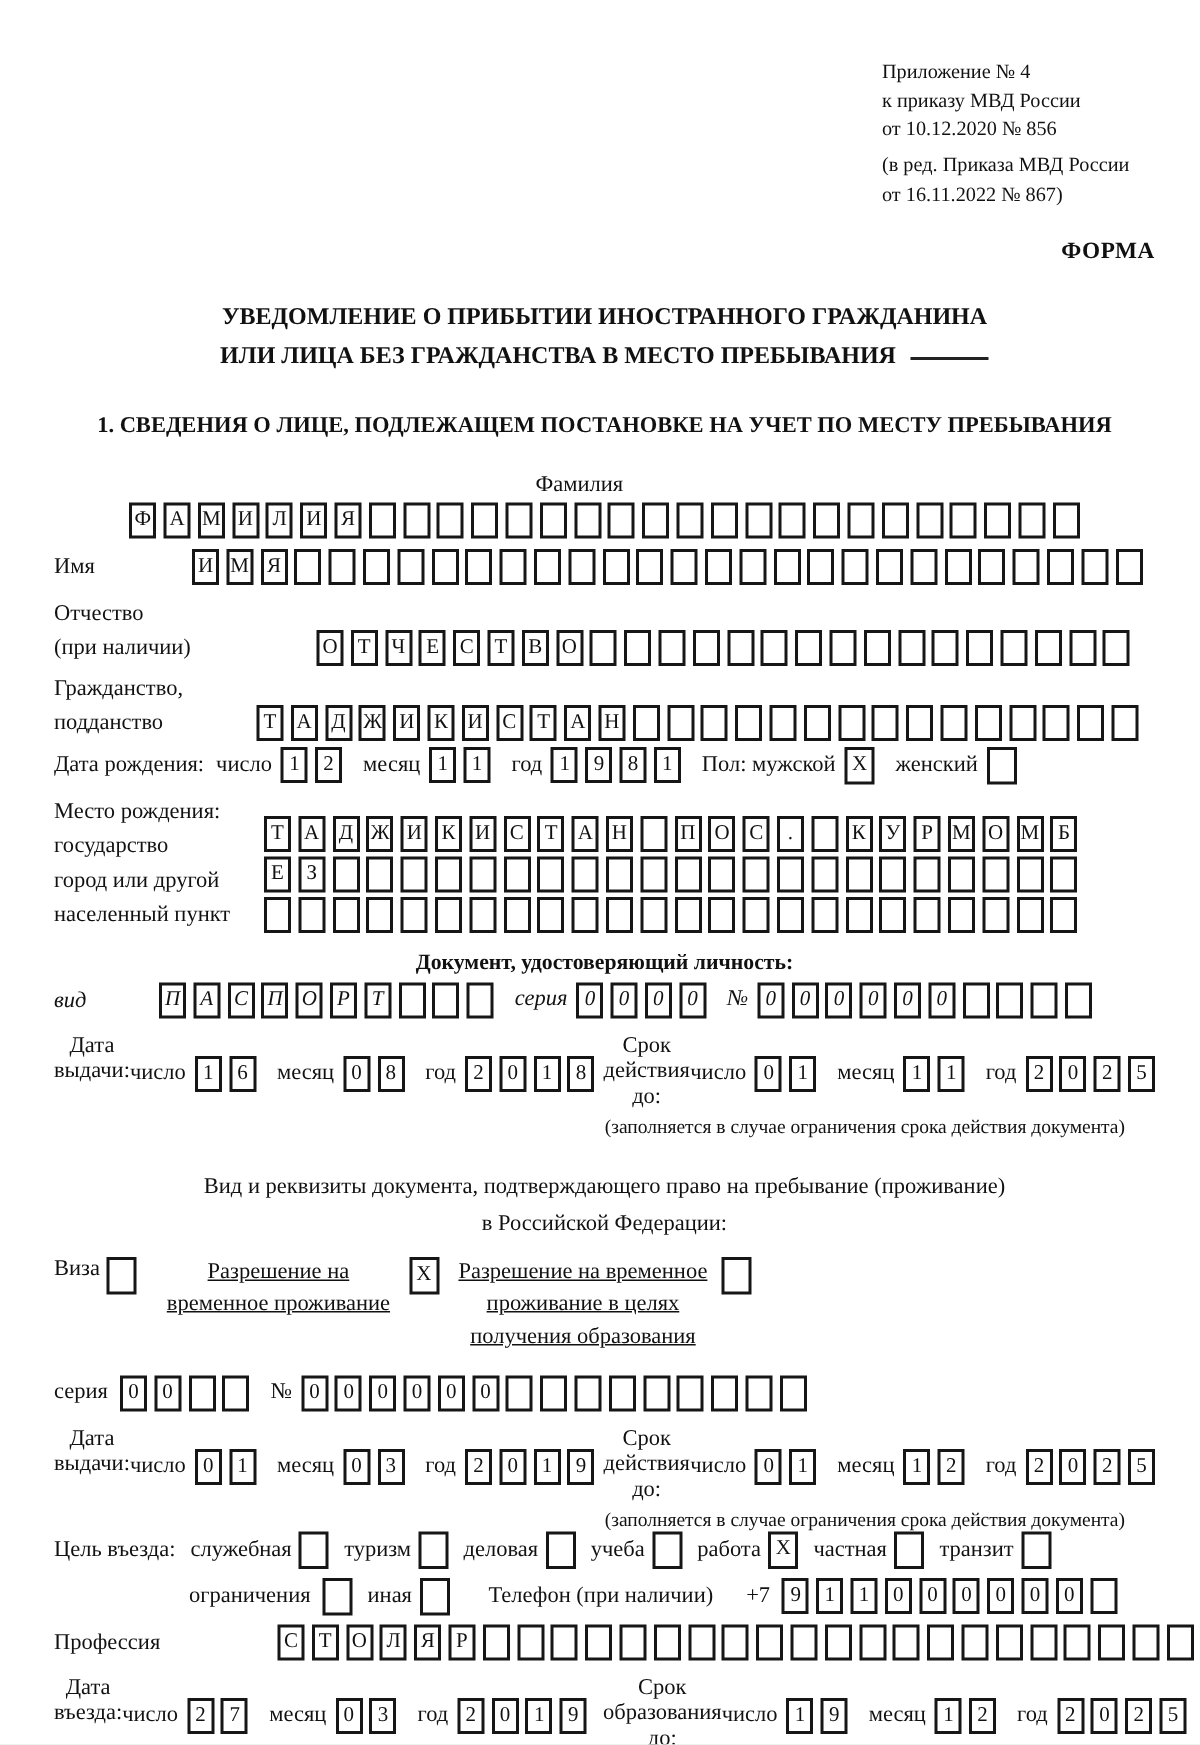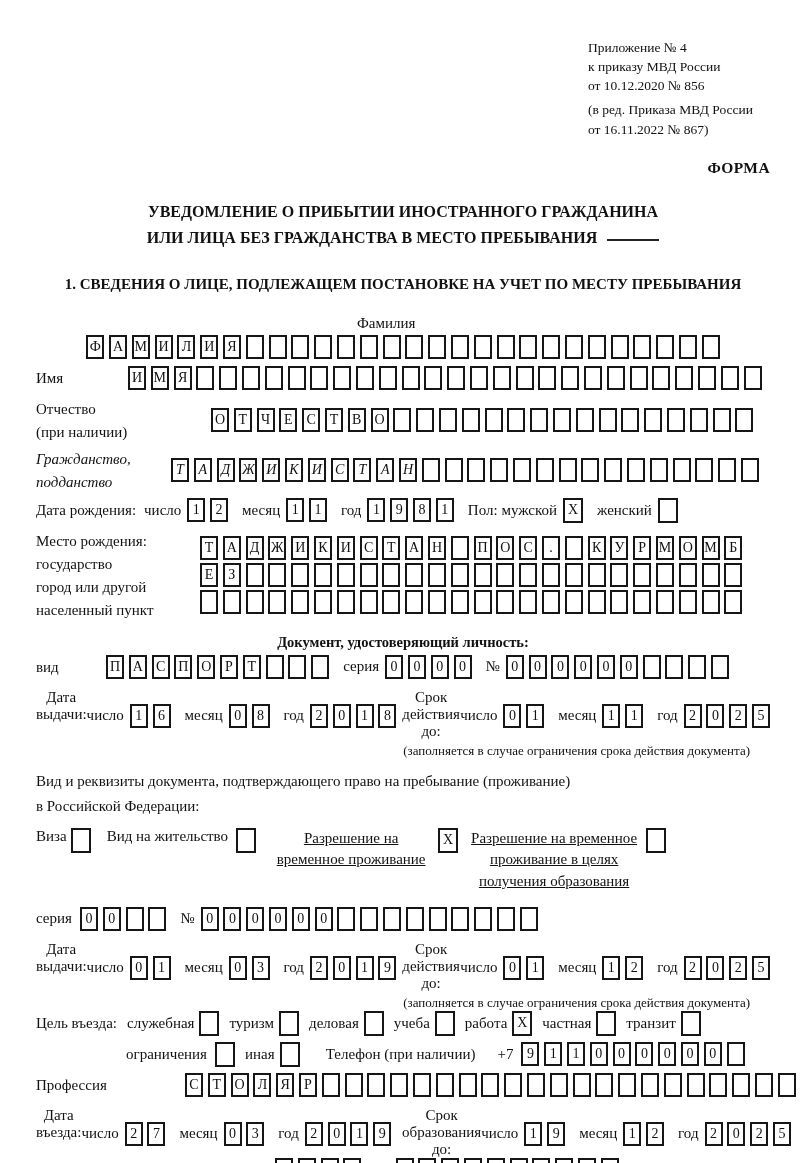--- a/index.html
+++ b/index.html
@@ -7,41 +7,41 @@
         padding:38px 30px 0 36px;font-family:"Liberation Serif","DejaVu Serif",serif;
         color:#111;position:relative;overflow:hidden;margin:0 auto;}
   .annex{margin-left:552px;font-size:13.5px;line-height:1.42;}
   .annex .gap{margin-top:5px;}
   .forma{text-align:right;font-weight:700;font-size:15.5px;margin-top:20px;letter-spacing:.4px;}
   .title{margin-top:22px;text-align:center;font-weight:700;font-size:16px;line-height:1.65;}
   .blank-line{display:inline-block;width:52px;height:2px;background:#222;margin-left:10px;vertical-align:2px;}
   .sec-heading{margin-top:24px;text-align:center;font-weight:700;font-size:15px;}
   .form{font-size:15px;}
   .row{display:flex;align-items:center;margin-top:7px;}
-  .row.top{align-items:center;}
+  .row.top{align-items:flex-end;}
   .lbl{flex:none;line-height:24px;}
   .lbl .l2{line-height:23px;}
   .w92{width:92px;} .w140{width:140px;} .w175{width:175px;} .w135{width:135px;}
   .w70{width:70px;} .w105{width:105px;} .w195{width:195px;}
   .cells{display:flex;gap:4.8px;flex:none;}
   .cell{width:18px;height:24px;border:2px solid #161616;box-sizing:border-box;
         display:inline-flex;align-items:center;justify-content:center;
         font-size:14px;flex:none;background:#fff;}
   .cb{width:20px;height:25px;}
   .stack{display:flex;flex-direction:column;gap:3px;}
   .dlbl{margin:0 6px 0 14px;} .dlbl0{margin-right:6px;}
   .center-bold{text-align:center;font-weight:700;font-size:14.5px;margin-top:12px;}
   .dates{display:flex;margin-top:10px;}
   .dg{display:flex;flex-direction:row;}
   .dg-left{width:352px;flex:none;}
   .dg-right{margin-left:14px;flex:1;}
   .dg-head{text-align:center;font-size:15px;}
   .dg-row{display:flex;align-items:center;margin-top:3px;}
   .note{font-size:13px;text-align:right;padding-right:20px;margin-top:3px;}
-  .intro{margin-top:10px;line-height:1.7;}
+  .intro{margin-top:20px;line-height:1.7;text-align:center;}
   .opts{display:flex;align-items:flex-start;margin-top:8px;}
   .opt{display:flex;align-items:flex-start;}
   .opt .cb{margin-left:8px;}
   .opt-txt{text-align:center;line-height:1.45;text-decoration:underline;}
   .wt150{width:158px;} .wt170{width:168px;}
   .ml12{margin-left:12px;} .ml16{margin-left:16px;} .ml8{margin-left:8px;} .mr8{margin-right:8px;}
   .plbl{margin:0 5px 0 10px;}
 </style>
 </head>
 <body>
@@ -163,21 +163,21 @@
           <span class="cell"></span>
           <span class="cell"></span>
           <span class="cell"></span>
           <span class="cell"></span>
           <span class="cell"></span>
           <span class="cell"></span>
           <span class="cell"></span>
         </div>
     </div>
 
-    <div class="row top" style="margin-top:3px;font-style:italic;">
+    <div class="row top" style="margin-top:3px;">
       <div class="lbl w135">
         <div>Гражданство,</div>
         <div class="l2">подданство</div>
       </div>
       <div class="cells">
           <span class="cell">Т</span>
           <span class="cell">А</span>
           <span class="cell">Д</span>
           <span class="cell">Ж</span>
           <span class="cell">И</span>
@@ -223,21 +223,21 @@
           <span class="cell">9</span>
           <span class="cell">8</span>
           <span class="cell">1</span>
         </div>
       <span class="dlbl">Пол: мужской</span>
       <span class="cell cb">X</span>
       <span class="dlbl">женский</span>
       <span class="cell cb"></span>
     </div>
 
-    <div class="row top" style="margin-top:6px;gap:24px;">
+    <div class="row top" style="margin-top:6px;">
       <div class="lbl w140">
         <div>Место рождения:</div>
         <div class="l2">государство</div>
         <div class="l2">город или другой</div>
         <div class="l2">населенный пункт</div>
       </div>
       <div class="stack">
         <div class="cells">
             <span class="cell">Т</span>
             <span class="cell">А</span>
@@ -314,21 +314,21 @@
             <span class="cell"></span>
             <span class="cell"></span>
             <span class="cell"></span>
             <span class="cell"></span>
           </div>
       </div>
     </div>
 
     <div class="center-bold">Документ, удостоверяющий личность:</div>
 
-    <div class="row" style="margin-top:4px;">
+    <div class="row" style="margin-top:4px;font-style:italic;">
       <div class="lbl w70">вид</div>
       <div class="cells">
           <span class="cell">П</span>
           <span class="cell">А</span>
           <span class="cell">С</span>
           <span class="cell">П</span>
           <span class="cell">О</span>
           <span class="cell">Р</span>
           <span class="cell">Т</span>
           <span class="cell"></span>
@@ -409,24 +409,20 @@
       <div>Вид и реквизиты документа, подтверждающего право на пребывание (проживание)</div>
       <div>в Российской Федерации:</div>
     </div>
 
     <div class="opts">
       <div class="opt">
         <span>Виза</span>
         <span class="cell cb" style="margin-left:4px;"></span>
       </div>
       <div class="opt ml16">
-        <span>Вид на жительство</span>
-        <span class="cell cb ml16"></span>
-      </div>
-      <div class="opt ml16">
         <div class="opt-txt wt150">Разрешение на временное проживание</div>
         <span class="cell cb">X</span>
       </div>
       <div class="opt ml12">
         <div class="opt-txt wt170">Разрешение на временное проживание в целях получения образования</div>
         <span class="cell cb"></span>
       </div>
     </div>
 
     <div class="row" style="margin-top:14px;">

